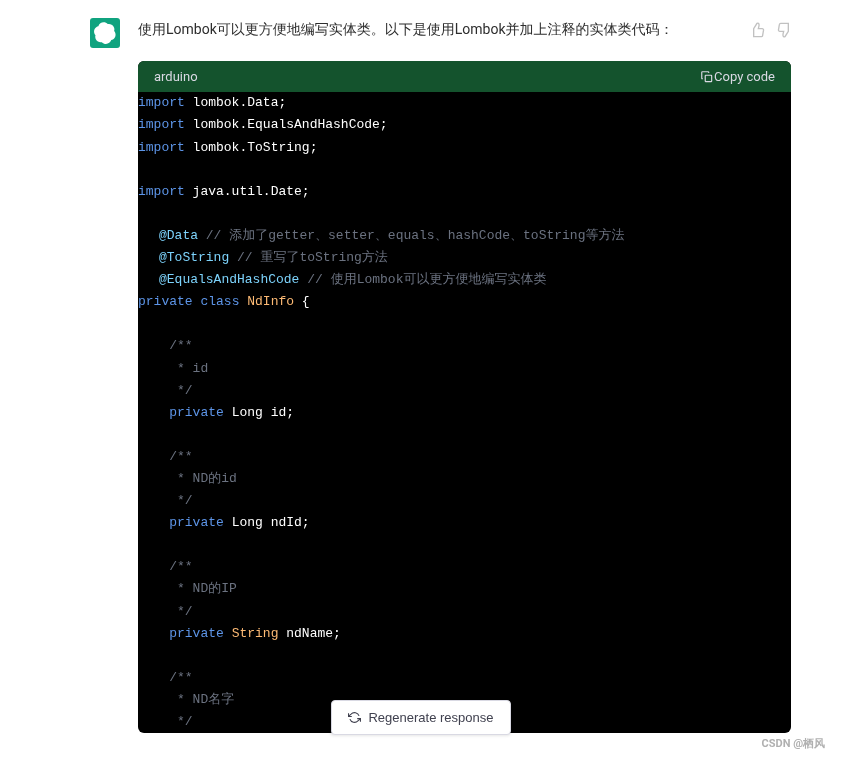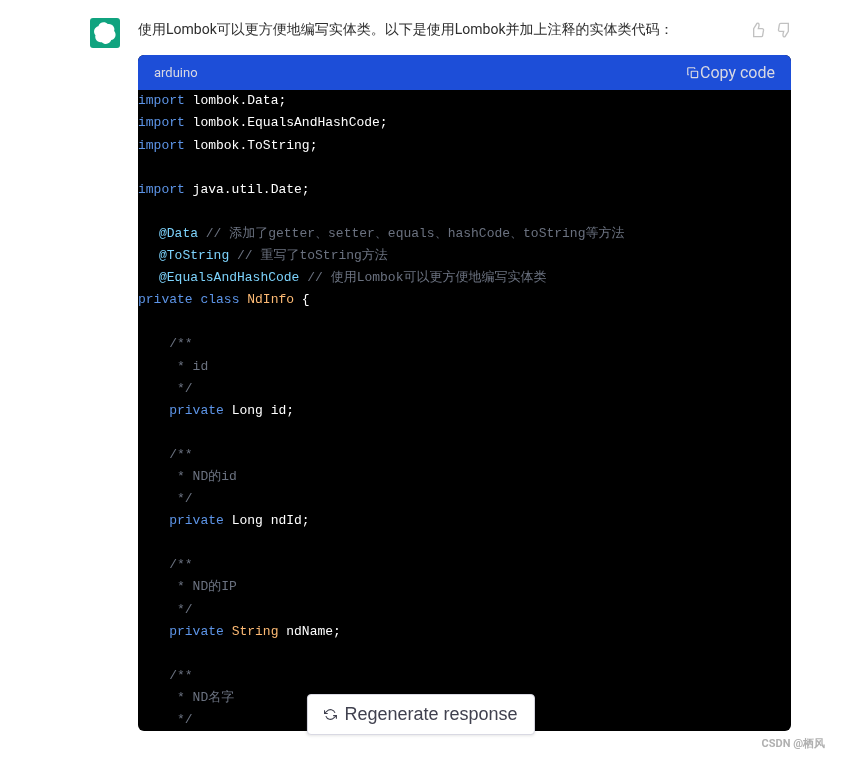--- a/index.html
+++ b/index.html
@@ -35,21 +35,21 @@
       width: 22px;
       height: 22px;
     }
     .content {
       flex: 1;
     }
     .response-text {
       color: #2d2d2d;
       font-size: 14px;
       line-height: 1.6;
-      margin-bottom: 15px;
+      margin-bottom: 21px;
       padding-right: 60px;
     }
     .feedback {
       position: absolute;
       top: 22px;
       right: 48px;
       display: flex;
       gap: 12px;
     }
     .feedback-icon {
@@ -58,34 +58,34 @@
       opacity: 0.4;
       cursor: pointer;
     }
     .code-block {
       background: #000000;
       border-radius: 6px;
       overflow: hidden;
       margin-top: 10px;
     }
     .code-header {
-      background: #1d4ed8;
+      background: #14532d;
       padding: 8px 16px;
       display: flex;
       justify-content: space-between;
       align-items: center;
       color: #d9d9e3;
       font-size: 13px;
     }
     .copy-btn {
       display: flex;
       align-items: center;
       cursor: pointer;
       color: #d9d9e3;
-      font-size: 16px;
+      font-size: 13px;
     }
     .copy-icon {
       width: 14px;
       height: 14px;
     }
     .code-content {
       font-family: "Courier New", Consolas, monospace;
       font-size: 13px;
       line-height: 1.7;
       color: #ffffff;
@@ -102,21 +102,21 @@
       left: 50%;
       transform: translateX(-50%);
       background: #ffffff;
       border: 1px solid #d9d9e3;
       border-radius: 4px;
       padding: 9px 16px;
       display: flex;
       align-items: center;
       gap: 8px;
       cursor: pointer;
-      font-size: 18px;
+      font-size: 13px;
       color: #40414f;
       box-shadow: 0 1px 3px rgba(0,0,0,0.1);
     }
     .regen-icon {
       width: 13px;
       height: 13px;
     }
     .watermark {
       position: absolute;
       bottom: 12px;

